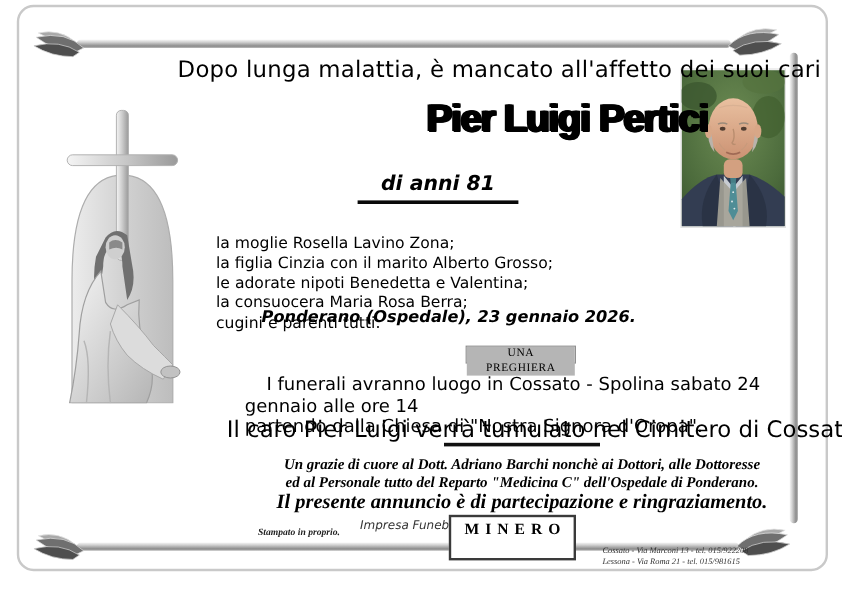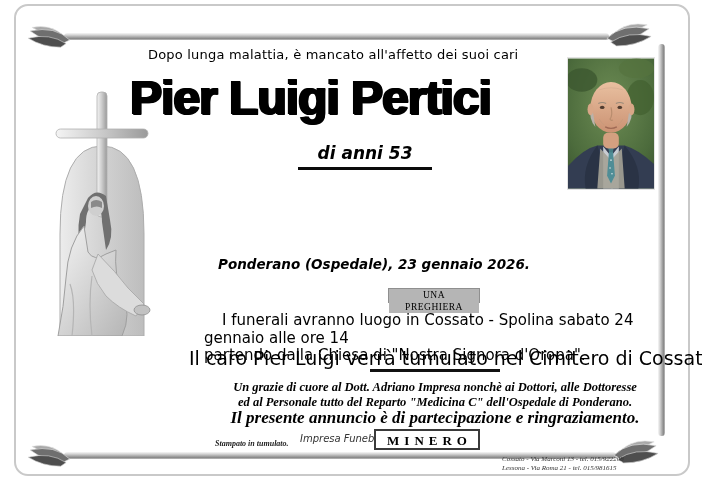--- a/index.html
+++ b/index.html
@@ -23,24 +23,24 @@
   }
   .ornament { position:absolute; }
   .flip { transform:scaleX(-1); }
 
   
   .artwork { position:absolute; left:40px; top:84px; width:122px; height:252px; }
   .photo { position:absolute; left:567px; top:57px; width:88px; height:133px; border:1px solid #e3e3e3; }
 
   
   .t { position:absolute; white-space:nowrap; }
-  .intro { left:148px; top:47px; font-size:13px; letter-spacing:0.2px; }
+  .intro { left:148px; top:47px; font-size:19px; letter-spacing:0.2px; }
   .name {
-    left:130px; top:70px; width:460px; text-align:left;
-    font-family:"Liberation Sans", sans-serif; font-weight:bold; font-size:48px;
+    left:130px; top:70px; width:460px; text-align:right;
+    font-family:"Liberation Sans", sans-serif; font-weight:bold; font-size:32px;
     letter-spacing:-1px; line-height:56px;
     text-shadow:1.3px 0 #000, -1.3px 0 #000, 0 1px #000, 1.3px 1px #000;
   }
   .age { left:288px; top:143px; width:154px; text-align:center;
     font-size:17px; font-weight:bold; font-style:italic; }
   .age-underline { position:absolute; left:298px; top:167px; width:134px; height:3px; background:#0a0a0a; }
   .announce { left:152px; top:177px; font-size:14px; }
   .family { position:absolute; left:180px; top:196px; font-size:13px; line-height:16.4px; }
   .dateline { left:218px; top:256px; font-size:13.5px; font-weight:bold; font-style:italic; }
   .prayer-box {
@@ -61,21 +61,21 @@
     font-size:12.5px; line-height:14.5px;
   }
   .closing {
     left:204px; top:408px; width:462px; text-align:center;
     font-family:"Liberation Serif", serif; font-weight:bold; font-style:italic; font-size:17px;
   }
   .printed { left:215px; top:439px; font-family:"Liberation Serif", serif;
     font-weight:bold; font-style:italic; font-size:8px; color:#222; }
   .impresa { left:300px; top:433px; font-style:italic; font-size:10px; color:#333; }
   .minero-box {
-    position:absolute; left:374px; top:429px; width:106px; height:21px;
+    position:absolute; left:374px; top:429px; width:106px; height:38px;
     border:2px solid #3a3a3a; text-align:center; line-height:17px; background:#fff;
   }
   .minero-box span { font-family:"Liberation Serif", serif; font-weight:bold;
     font-size:13px; letter-spacing:5px; padding-left:5px; }
   .addresses { position:absolute; left:502px; top:455px; font-family:"Liberation Serif", serif;
     font-style:italic; font-size:7px; line-height:8.5px; color:#333; }
 </style>
 </head>
 <body>
 
@@ -185,48 +185,55 @@
     <ellipse cx="35" cy="50" rx="2.4" ry="1.7" fill="#503c30"></ellipse>
     <ellipse cx="53" cy="50" rx="2.4" ry="1.7" fill="#503c30"></ellipse>
     <path d="M44 50 Q46 58 43 62 Q44 64 46 63" stroke="#b98d6e" stroke-width="1.2" fill="none"></path>
     <path d="M38 70 Q44 73 50 70" stroke="#a06a55" stroke-width="1.5" fill="none"></path>
     <path d="M32 62 Q34 66 37 68 M56 62 Q54 66 51 68" stroke="#c79a7c" stroke-width="0.9" fill="none"></path>
     <path d="M32 32 Q44 28 56 32" stroke="#d9b193" stroke-width="1" fill="none"></path>
   </svg>
 
   <div class="t intro">Dopo lunga malattia, è mancato all'affetto dei suoi cari</div>
   <div class="t name">Pier Luigi Pertici</div>
-  <div class="t age">di anni 53</div>
+  <div class="t age">di anni 81</div>
   <div class="age-underline"></div>
 
 
+  <div class="family">
+    <div>la moglie Rosella Lavino Zona;</div>
+    <div>la figlia Cinzia con il marito Alberto Grosso;</div>
+    <div>le adorate nipoti Benedetta e Valentina;</div>
+    <div>la consuocera Maria Rosa Berra;</div>
+    <div>cugini e parenti tutti.</div>
+  </div>
 
   <div class="t dateline">Ponderano (Ospedale), 23 gennaio 2026.</div>
 
   <div class="prayer-box">
     <span>UNA PREGHIERA</span>
   </div>
 
   <div class="funeral">
     <div class="line1">I funerali avranno luogo in Cossato - Spolina sabato 24 gennaio alle ore 14</div>
     <div>partendo dalla Chiesa di "Nostra Signora d'Oropa".</div>
   </div>
 
   <div class="t burial">Il caro Pier Luigi verrà tumulato nel Cimitero di Cossato.</div>
 
   <div class="divider"></div>
 
   <div class="thanks">
-    <div>Un grazie di cuore al Dott. Adriano Impresa nonchè ai Dottori, alle Dottoresse</div>
+    <div>Un grazie di cuore al Dott. Adriano Barchi nonchè ai Dottori, alle Dottoresse</div>
     <div>ed al Personale tutto del Reparto "Medicina C" dell'Ospedale di Ponderano.</div>
   </div>
 
   <div class="t closing">Il presente annuncio è di partecipazione e ringraziamento.</div>
 
-  <div class="t printed">Stampato in tumulato.</div>
+  <div class="t printed">Stampato in proprio.</div>
   <div class="t impresa">Impresa Funebre</div>
   <div class="minero-box">
     <span>MINERO</span>
   </div>
   <div class="addresses">
     <div>Cossato - Via Marconi 13 - tel. 015/922208</div>
     <div>Lessona - Via Roma 21 - tel. 015/981615</div>
   </div>
 
 </div>

